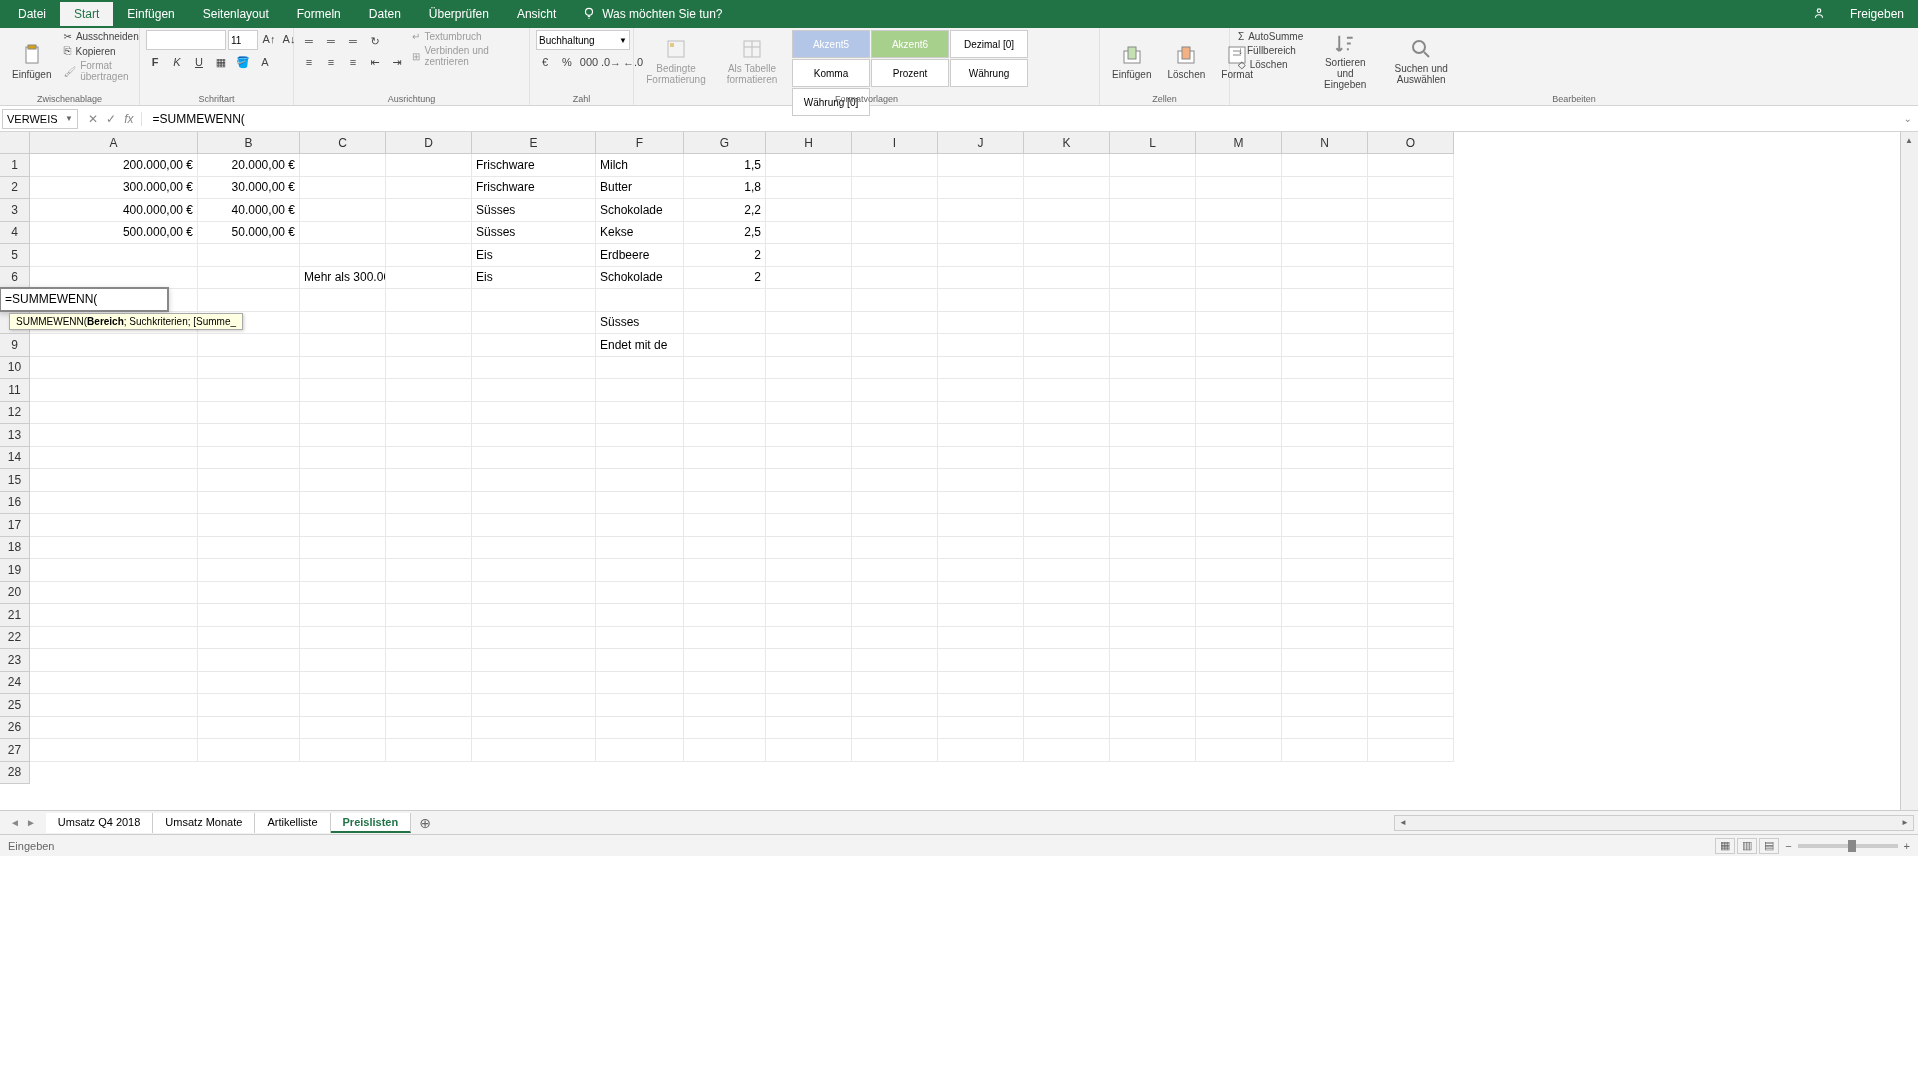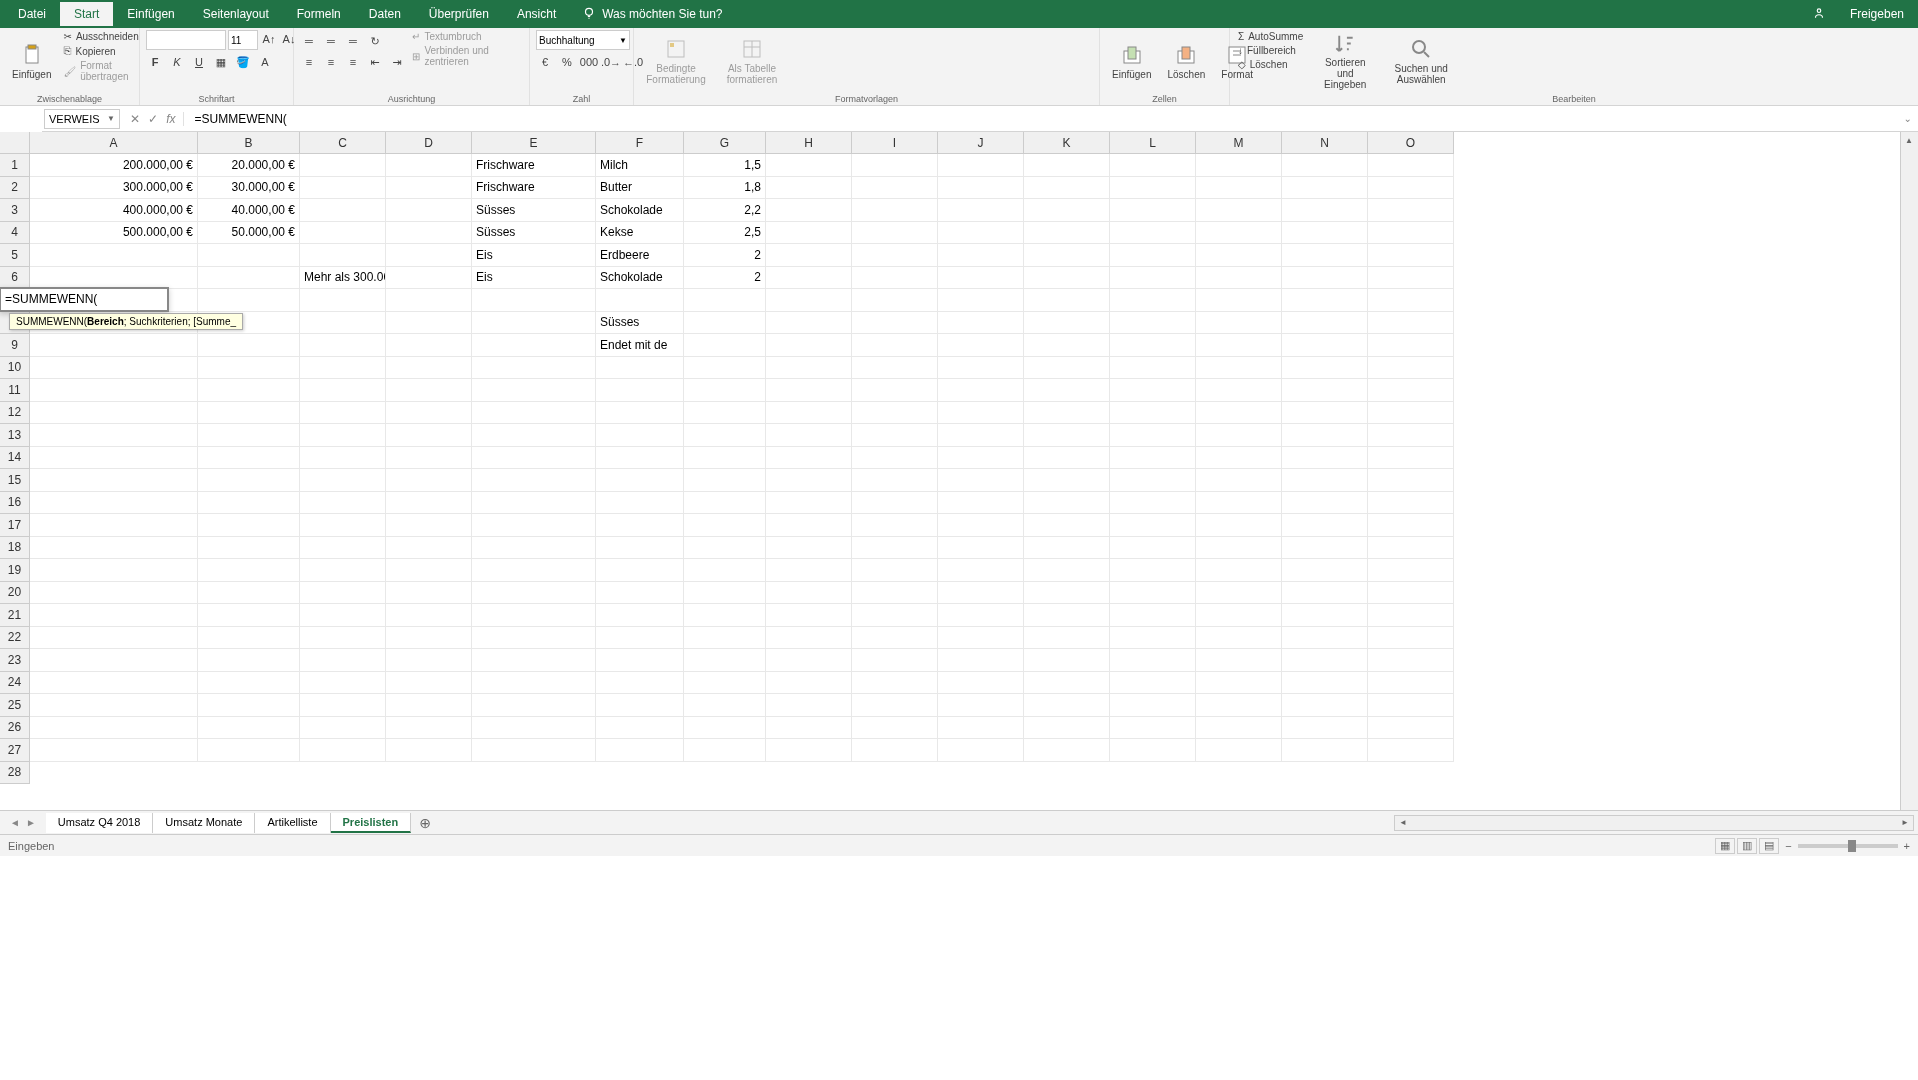--- a/index.html
+++ b/index.html
@@ -30,21 +30,21 @@
     .font-size { background: #fff; border: 1px solid #ccc; width: 30px; height: 20px; font-size: 10px; padding: 2px; }
     .ribbon-icon-row { display: flex; gap: 4px; margin-top: 2px; }
     .ribbon-icon-btn { width: 18px; height: 18px; display: flex; align-items: center; justify-content: center; font-size: 11px; color: #444; }
     .style-gallery { display: flex; flex-wrap: wrap; width: 324px; gap: 1px; }
     .style-item { width: 78px; height: 28px; border: 1px solid #ccc; font-size: 10px; display: flex; align-items: center; justify-content: center; background: #fff; }
     .style-item.accent5 { background: #b3c6e7; color: #fff; }
     .style-item.accent6 { background: #a8d08d; color: #fff; }
     .number-combo { background: #fff; border: 1px solid #ccc; width: 94px; height: 20px; font-size: 10px; padding: 2px; display: flex; align-items: center; justify-content: space-between; }
     
     
-    .formula-bar { height: 26px; display: flex; border-bottom: 1px solid #d4d4d4; background: #fff; align-items: center; margin-left: 42px; }
+    .formula-bar { height: 26px; display: flex; border-bottom: 1px solid #d4d4d4; background: #fff; align-items: center; }
     .name-box { width: 76px; border: 1px solid #ccc; height: 20px; margin: 2px; font-size: 11px; padding: 2px 4px; display: flex; align-items: center; justify-content: space-between; }
     .name-box .dd { font-size: 8px; color: #666; }
     .formula-btns { display: flex; gap: 8px; padding: 0 8px; border-right: 1px solid #e1e1e1; margin-right: 6px; color: #888; font-size: 12px; align-items: center; }
     .formula-btns span { cursor: pointer; }
     .formula-input { flex: 1; font-size: 12px; padding: 2px 4px; border: none; outline: none; }
     .fb-expand { padding: 0 6px; color: #888; font-size: 10px; cursor: pointer; }
     
     
     .grid-area { position: relative; height: 678px; background: #fff; overflow: hidden; }
     .corner { position: absolute; left: 0; top: 0; width: 30px; height: 22px; background: #f0f0f0; border-right: 1px solid #ccc; border-bottom: 1px solid #ccc; }
@@ -221,20 +221,29 @@
           </svg>
         <span style="white-space:normal;width:60px;text-align:center">Bedingte Formatierung</span>
       </div>
       <div class="ribbon-btn-large ribbon-btn-disabled">
         <svg viewBox="0 0 24 24">
             <rect x="4" y="4" width="16" height="16" fill="none" stroke="#888"></rect>
             <line x1="4" y1="10" x2="20" y2="10" stroke="#888"></line>
             <line x1="12" y1="4" x2="12" y2="20" stroke="#888"></line>
           </svg>
         <span style="white-space:normal;width:60px;text-align:center">Als Tabelle formatieren</span>
+      </div>
+      <div class="style-gallery">
+        <div class="style-item accent5">Akzent5</div>
+        <div class="style-item accent6">Akzent6</div>
+        <div class="style-item">Dezimal [0]</div>
+        <div class="style-item">Komma</div>
+        <div class="style-item">Prozent</div>
+        <div class="style-item">Währung</div>
+        <div class="style-item">Währung [0]</div>
       </div>
     </div>
     <div class="ribbon-group-label">Formatvorlagen</div>
   </div>
 
   <div class="ribbon-group" style="width:130px">
     <div class="ribbon-content">
       <div class="ribbon-btn-large">
         <svg viewBox="0 0 24 24">
             <rect x="4" y="8" width="16" height="12" fill="#fff" stroke="#888"></rect>

